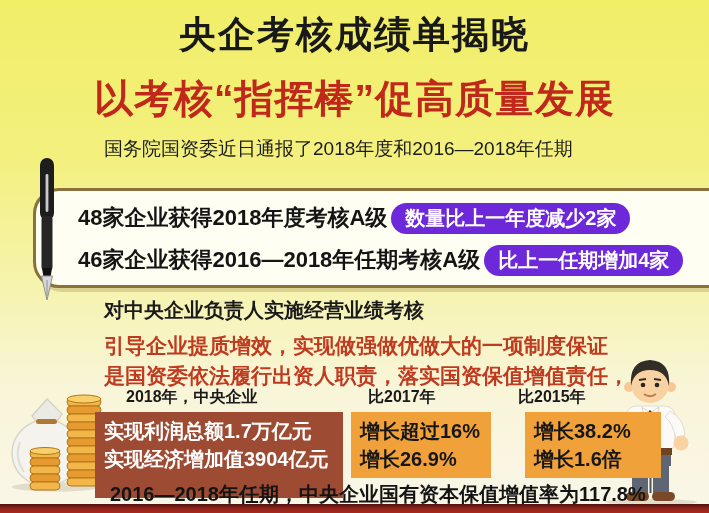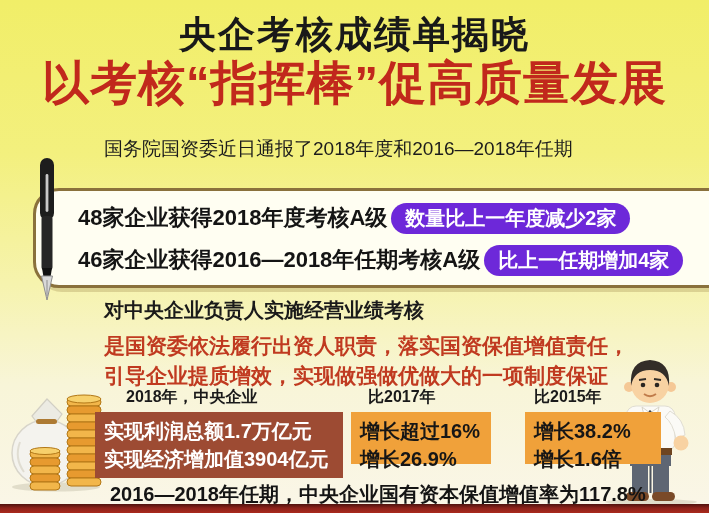--- a/index.html
+++ b/index.html
@@ -7,22 +7,22 @@
     position:relative;width:709px;height:513px;overflow:hidden;
     margin:0 auto;
     font-family:"Liberation Sans","DejaVu Sans",sans-serif;
     background:linear-gradient(180deg,#f1ee68 0%,#f3f07e 30%,#f6f3ad 55%,#f8f5d8 75%,#faf6e8 100%);
   }
   .title-black{
     position:absolute;top:10px;left:0;width:100%;text-align:center;
     font-size:37px;font-weight:900;color:#191919;letter-spacing:2px;white-space:nowrap;
   }
   .title-red{
-    position:absolute;top:52px;left:0;width:100%;text-align:center;
-    font-size:47px;font-weight:900;color:#c1281c;letter-spacing:1px;white-space:nowrap;
+    position:absolute;top:72px;left:0;width:100%;text-align:center;
+    font-size:39px;font-weight:900;color:#c1281c;letter-spacing:1px;white-space:nowrap;
   }
   .intro{
     position:absolute;left:104px;top:135px;
     font-size:19px;font-weight:400;color:#1c1c1c;line-height:27px;white-space:nowrap;
   }
   .rating-box{
     position:absolute;left:33px;top:188px;width:650px;height:88px;
     background:#fffef2;border:3px solid #8a713c;border-radius:26px;
     box-shadow:3px 4px 0 rgba(170,150,90,.35);
     padding:6px 8px 0 42px;box-sizing:content-box;z-index:2;
@@ -33,29 +33,29 @@
     background:#6d28d9;color:#fff;font-size:20px;font-weight:800;
     padding:4px 14px;border-radius:18px;margin-left:4px;line-height:1.15;
   }
   .pen{position:absolute;left:33px;top:158px;z-index:3;}
   .explain{position:absolute;left:104px;top:297px;white-space:nowrap;}
   .explain-lead{font-size:20px;font-weight:800;color:#1a1a1a;margin:0 0 7px 0;}
   .explain-red{font-size:21px;font-weight:800;color:#c03a20;line-height:30px;margin:0;}
   .stat-header{position:absolute;font-size:16px;font-weight:800;color:#1a1a1a;white-space:nowrap;z-index:2;margin-left:16px;}
   .h-col1{left:110px;top:387px;}
   .h-col2{left:352px;top:387px;}
-  .h-col3{left:518px;top:387px;}
+  .h-col3{left:502px;top:387px;}
   .stat-box{position:absolute;top:412px;box-sizing:border-box;z-index:2;white-space:nowrap;}
   .stat-maroon{
-    left:95px;width:248px;height:66px;background:#9d4b33;color:#ffffff;
+    left:95px;width:248px;height:86px;background:#9d4b33;color:#ffffff;
     font-size:20px;font-weight:800;line-height:28px;padding:5px 9px;
   }
   .stat-orange{
     background:#f0a13a;color:#161616;font-size:20px;font-weight:800;
-    line-height:28px;padding:5px 9px;height:52px;
+    line-height:28px;padding:5px 9px;height:66px;
   }
   .o-col2{left:351px;width:140px;}
   .o-col3{left:525px;width:136px;}
   .stats-footer{
     position:absolute;left:110px;top:481px;font-size:20px;font-weight:700;
     color:#141414;white-space:nowrap;z-index:2;
   }
   .money{position:absolute;left:10px;top:392px;z-index:1;}
   .mascot{position:absolute;left:593px;top:353px;z-index:1;}
   .bottom-bar{
@@ -92,22 +92,22 @@
       <span class="badge">数量比上一年度减少2家</span>
     </div>
     <div class="rating-row">
       <span class="rating-text">46家企业获得2016—2018年任期考核A级</span>
       <span class="badge">比上一任期增加4家</span>
     </div>
   </div>
 
   <div class="explain">
     <p class="explain-lead">对中央企业负责人实施经营业绩考核</p>
+    <p class="explain-red">引导企业提质增效，实现做强做优做大的一项制度保证</p>
     <p class="explain-red">是国资委依法履行出资人职责，落实国资保值增值责任，</p>
-    <p class="explain-red">引导企业提质增效，实现做强做优做大的一项制度保证</p>
   </div>
 
   <div class="money">
     <svg width="106" height="100" viewBox="0 0 106 100">
       <ellipse cx="46" cy="95" rx="44" ry="4.5" fill="rgba(90,80,50,0.15)"></ellipse>
       <polygon points="22,24 37,7 52,22 45,32 28,32" fill="#ecebe3" stroke="#d2cfc4" stroke-width="1.2"></polygon>
       <ellipse cx="36" cy="61" rx="34" ry="33" fill="#f4f3ee" stroke="#d8d5ca" stroke-width="1.5"></ellipse>
       <path d="M 10 50 Q 4 66 14 80" stroke="#e0ddd2" stroke-width="2" fill="none"></path>
       <rect x="26" y="27" width="21" height="5" rx="2.5" fill="#ad7a33"></rect>
       <g stroke="#b27716" stroke-width="1">

